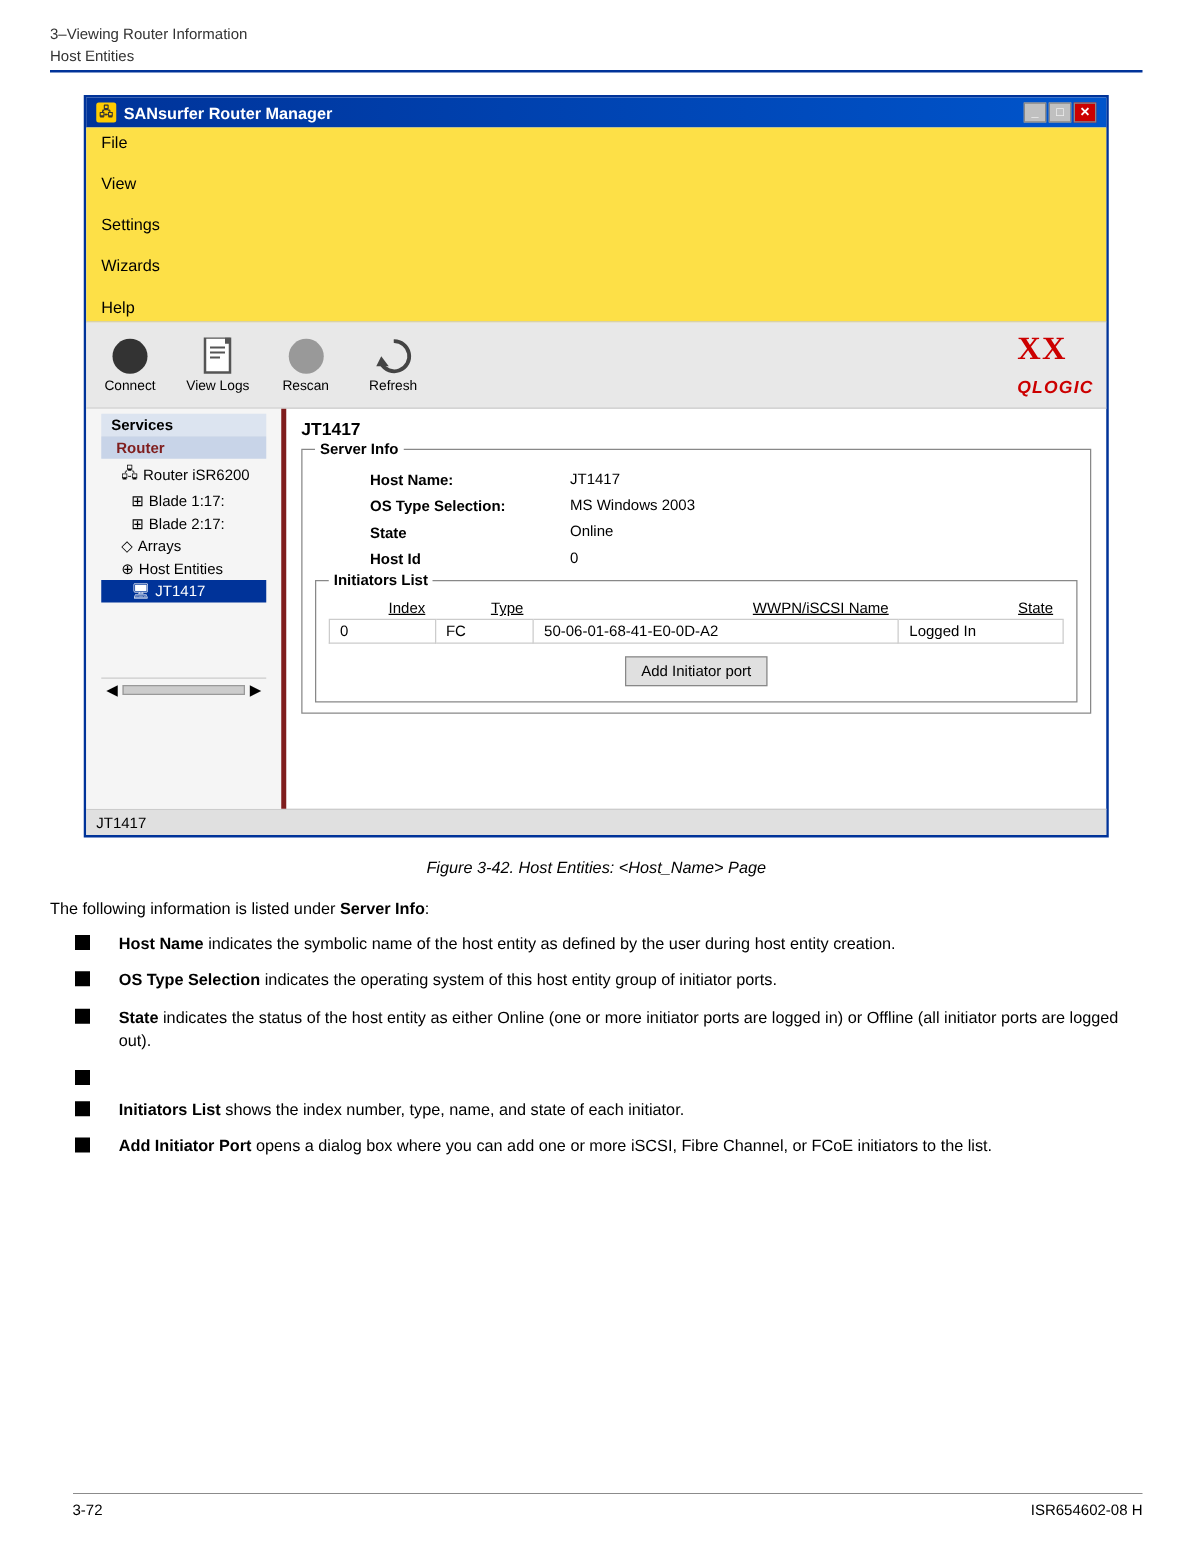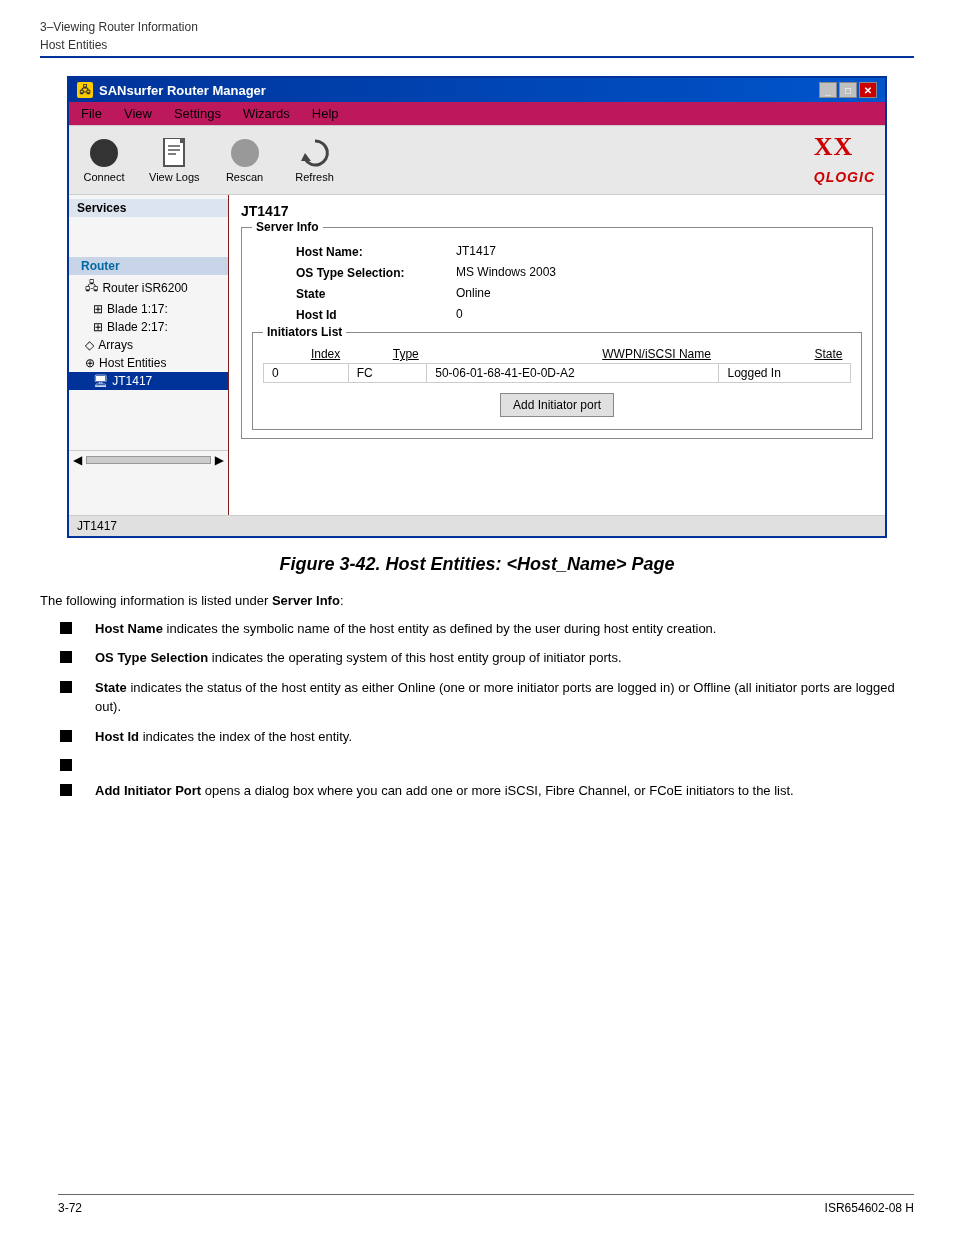--- a/index.html
+++ b/index.html
@@ -70,26 +70,27 @@
       font-size: 10px;
       display: flex;
       align-items: center;
       justify-content: center;
       cursor: pointer;
     }
     .win-btn.close { background: #cc0000; color: #fff; }
 
     
     .menubar {
-      background: #be185d;
+      background: #fde047;
       border-bottom: 1px solid #ccc;
       padding: 2px 8px;
       display: flex;
       gap: 14px;
       font-size: 13px;
+      flex-direction: column;
     }
     .menu-item {
       cursor: pointer;
       padding: 2px 4px;
     }
 
     
     .toolbar {
       background: #e8e8e8;
       border-bottom: 1px solid #ccc;
@@ -125,40 +126,39 @@
 
     
     .main-content {
       display: flex;
     }
 
     
     .sidebar {
       width: 160px;
       background: #f5f5f5;
-      border-right: 1px solid #7f1d1d;
-      padding: 4px 0;
+      border-right: 4px solid #7f1d1d;
+      padding: 4px 12px;
       font-size: 12px;
       min-height: 320px;
       overflow: hidden;
     }
     .sidebar-section {
       padding: 2px 8px;
       font-weight: bold;
       color: #000;
       background: #dce4f0;
       font-size: 12px;
     }
     .sidebar-subsection {
       padding: 2px 12px;
       font-weight: bold;
-      color: #0369a1;
+      color: #7f1d1d;
       background: #c8d4e8;
       font-size: 12px;
-      margin-top: 40px;
     }
     .sidebar-item {
       padding: 2px 8px;
       font-size: 12px;
       cursor: pointer;
       display: flex;
       align-items: center;
       gap: 4px;
     }
     .sidebar-item.selected { background: #003399; color: #fff; }
@@ -266,22 +266,22 @@
       background: #e0e0e0;
       border-top: 1px solid #ccc;
       padding: 3px 8px;
       font-size: 12px;
     }
 
     
     .figure-caption {
       text-align: center;
       font-style: italic;
-      font-weight: bold;
-      font-size: 18px;
+      font-weight: normal;
+      font-size: 13px;
       margin: 10px 0 16px 0;
     }
 
     
     .body-text {
       font-size: 13px;
       line-height: 1.5;
       margin-bottom: 8px;
     }
     .bullet-list {
@@ -496,24 +496,24 @@
   <li>
     <div class="bullet-square"></div>
     <span><strong>OS Type Selection</strong><span> indicates the operating system of this host entity group of initiator ports.</span></span>
   </li>
   <li>
     <div class="bullet-square"></div>
     <span><strong>State</strong><span> indicates the status of the host entity as either Online (one or more initiator ports are logged in) or Offline (all initiator ports are logged out).</span></span>
   </li>
   <li>
     <div class="bullet-square"></div>
-    <span><strong>Host Id</strong><span> indicates the index of the host entity.</span></span>
   </li>
   <li>
     <div class="bullet-square"></div>
+    <span><strong>Initiators List</strong><span> shows the index number, type, name, and state of each initiator.</span></span>
   </li>
   <li>
     <div class="bullet-square"></div>
     <span><strong>Add Initiator Port</strong><span> opens a dialog box where you can add one or more iSCSI, Fibre Channel, or FCoE initiators to the list.</span></span>
   </li>
 </ul>
 
 <div class="page-footer">
   <span>3-72</span>
   <span>ISR654602-08  H</span>

